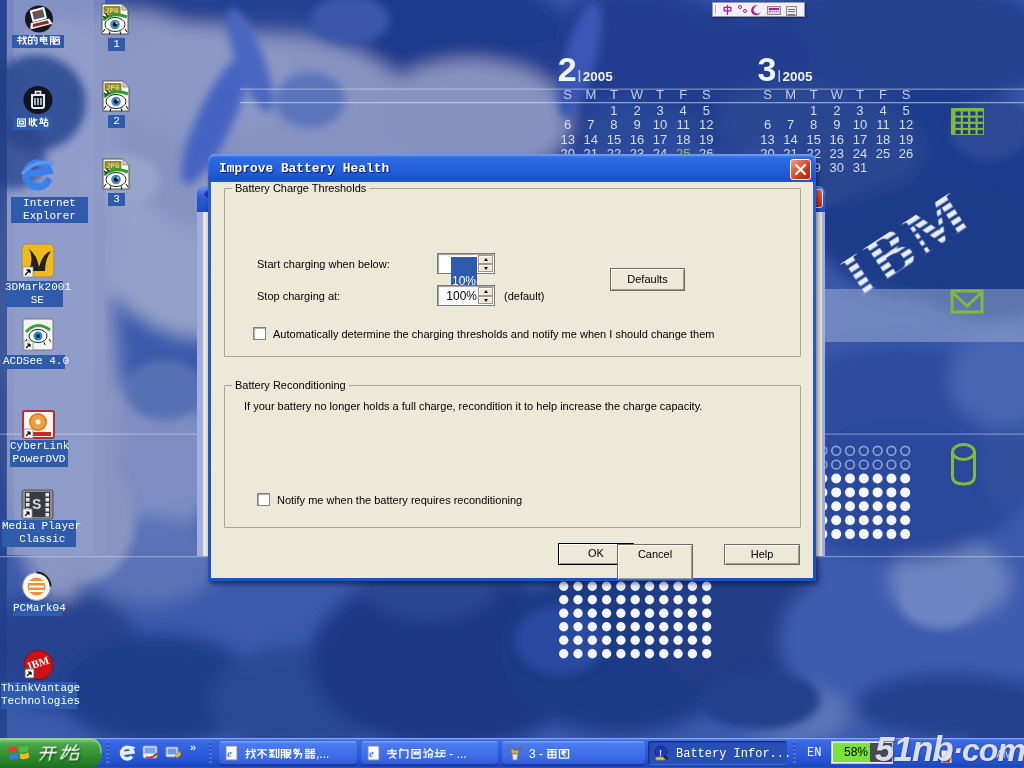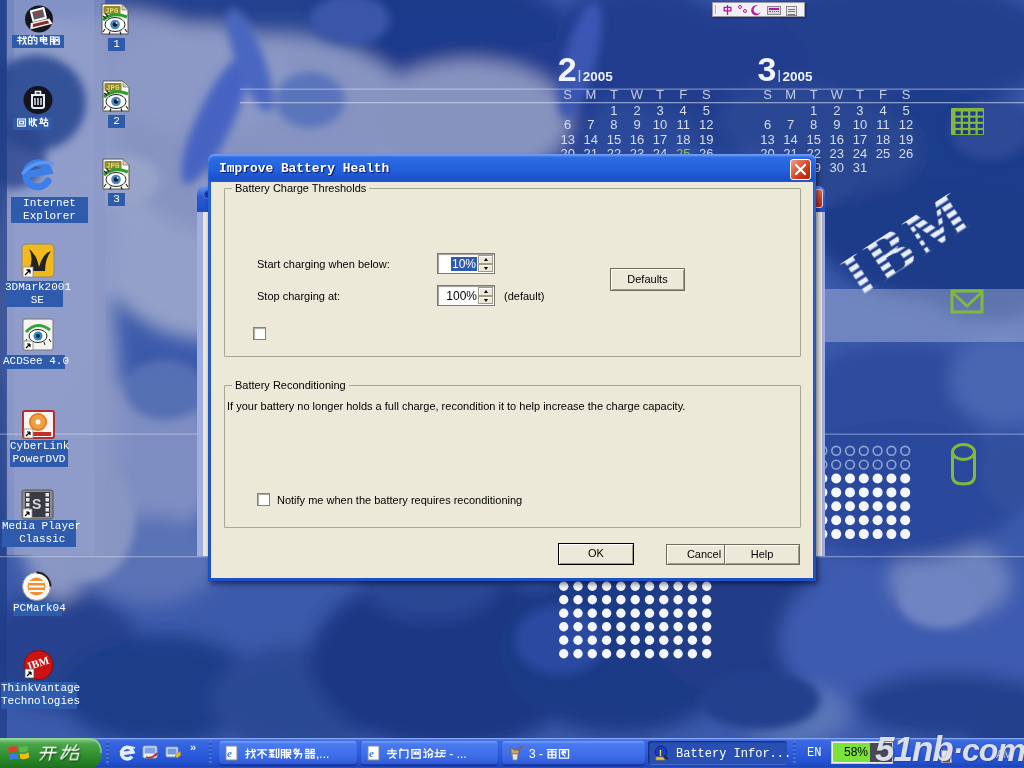--- a/index.html
+++ b/index.html
@@ -733,21 +733,21 @@
     <div class="xb"><svg width="19" height="19" viewBox="0 0 19 19">
         <path d="M5,5 L14,14 M14,5 L5,14" stroke="#fff" stroke-width="2.2" stroke-linecap="round"></path>
       </svg></div>
     <div class="bd">
       <div class="grp" style="left:13px;top:6px;width:577px;height:169px">
         <span>Battery Charge Thresholds</span>
       </div>
       <div class="abs" style="left:46px;top:76px">Start charging when below:</div>
       <div class="abs" style="left:46px;top:108px">Stop charging at:</div>
       <div class="spin" style="left:226px;top:71px">
-<div class="v" style="background:#2f5bad;color:#fff;padding:0 1px">10%</div>
+<div class="v" style="background:#2f5bad;color:#fff;padding:17px 1px">10%</div>
 <div class="ud">
           <div class="u">
             <div class="tri-u"></div>
           </div>
           <div class="d">
             <div class="tri-d"></div>
           </div>
         </div>
       </div>
       <div class="spin" style="left:226px;top:103px">
@@ -757,28 +757,29 @@
             <div class="tri-u"></div>
           </div>
           <div class="d">
             <div class="tri-d"></div>
           </div>
         </div>
       </div>
       <div class="abs" style="left:293px;top:108px">(default)</div>
       <div class="cbtn" style="left:399px;top:86px;width:75px;height:23px;line-height:21px">Defaults</div>
       <div class="cbx" style="left:42px;top:145px"></div>
+      <div class="abs" style="left:62px;top:146px">Automatically determine the charging thresholds and notify me when I should change them</div>
       <div class="grp" style="left:13px;top:203px;width:577px;height:143px">
         <span>Battery Reconditioning</span>
       </div>
-      <div class="abs" style="left:16px;top:218px">If your battery no longer holds a full charge, recondition it to help increase the charge capacity.</div>
+      <div class="abs" style="left:33px;top:218px">If your battery no longer holds a full charge, recondition it to help increase the charge capacity.</div>
       <div class="cbx" style="left:46px;top:311px"></div>
       <div class="abs" style="left:66px;top:312px">Notify me when the battery requires reconditioning</div>
       <div class="cbtn" style="left:347px;top:361px;width:76px;height:22px;line-height:18px;border:1px solid #000;box-shadow:inset 1px 1px 0 #fff,inset -1px -1px 0 #9e9b8b,inset 0 0 0 1px #6e6c61">OK</div>
-      <div class="cbtn" style="left:455px;top:362px;width:76px;height:21px;line-height:19px">Cancel</div>
+      <div class="cbtn" style="left:406px;top:362px;width:76px;height:36px;line-height:19px">Cancel</div>
       <div class="cbtn" style="left:513px;top:362px;width:76px;height:21px;line-height:19px">Help</div>
     </div>
   </div>
 <div class="abs" style="left:712px;top:2px;width:93px;height:15px;background:#f2f0f4;border:1px solid #9a98a8;box-shadow:1px 1px 2px rgba(0,0,40,.4)">
 <div class="abs" style="left:2px;top:2px;width:2px;height:9px;border-left:1px solid #aaa;border-right:1px solid #fff"></div>
 <svg class="abs" style="left:8px;top:1px" width="13" height="12" viewBox="0 0 100 100">
       <g style="color:#b01a9a">
         <path d="M22,28H78V58H22Z M50,8V92" fill="none" stroke="#b01a9a" stroke-width="11"></path>
       </g>
     </svg>

